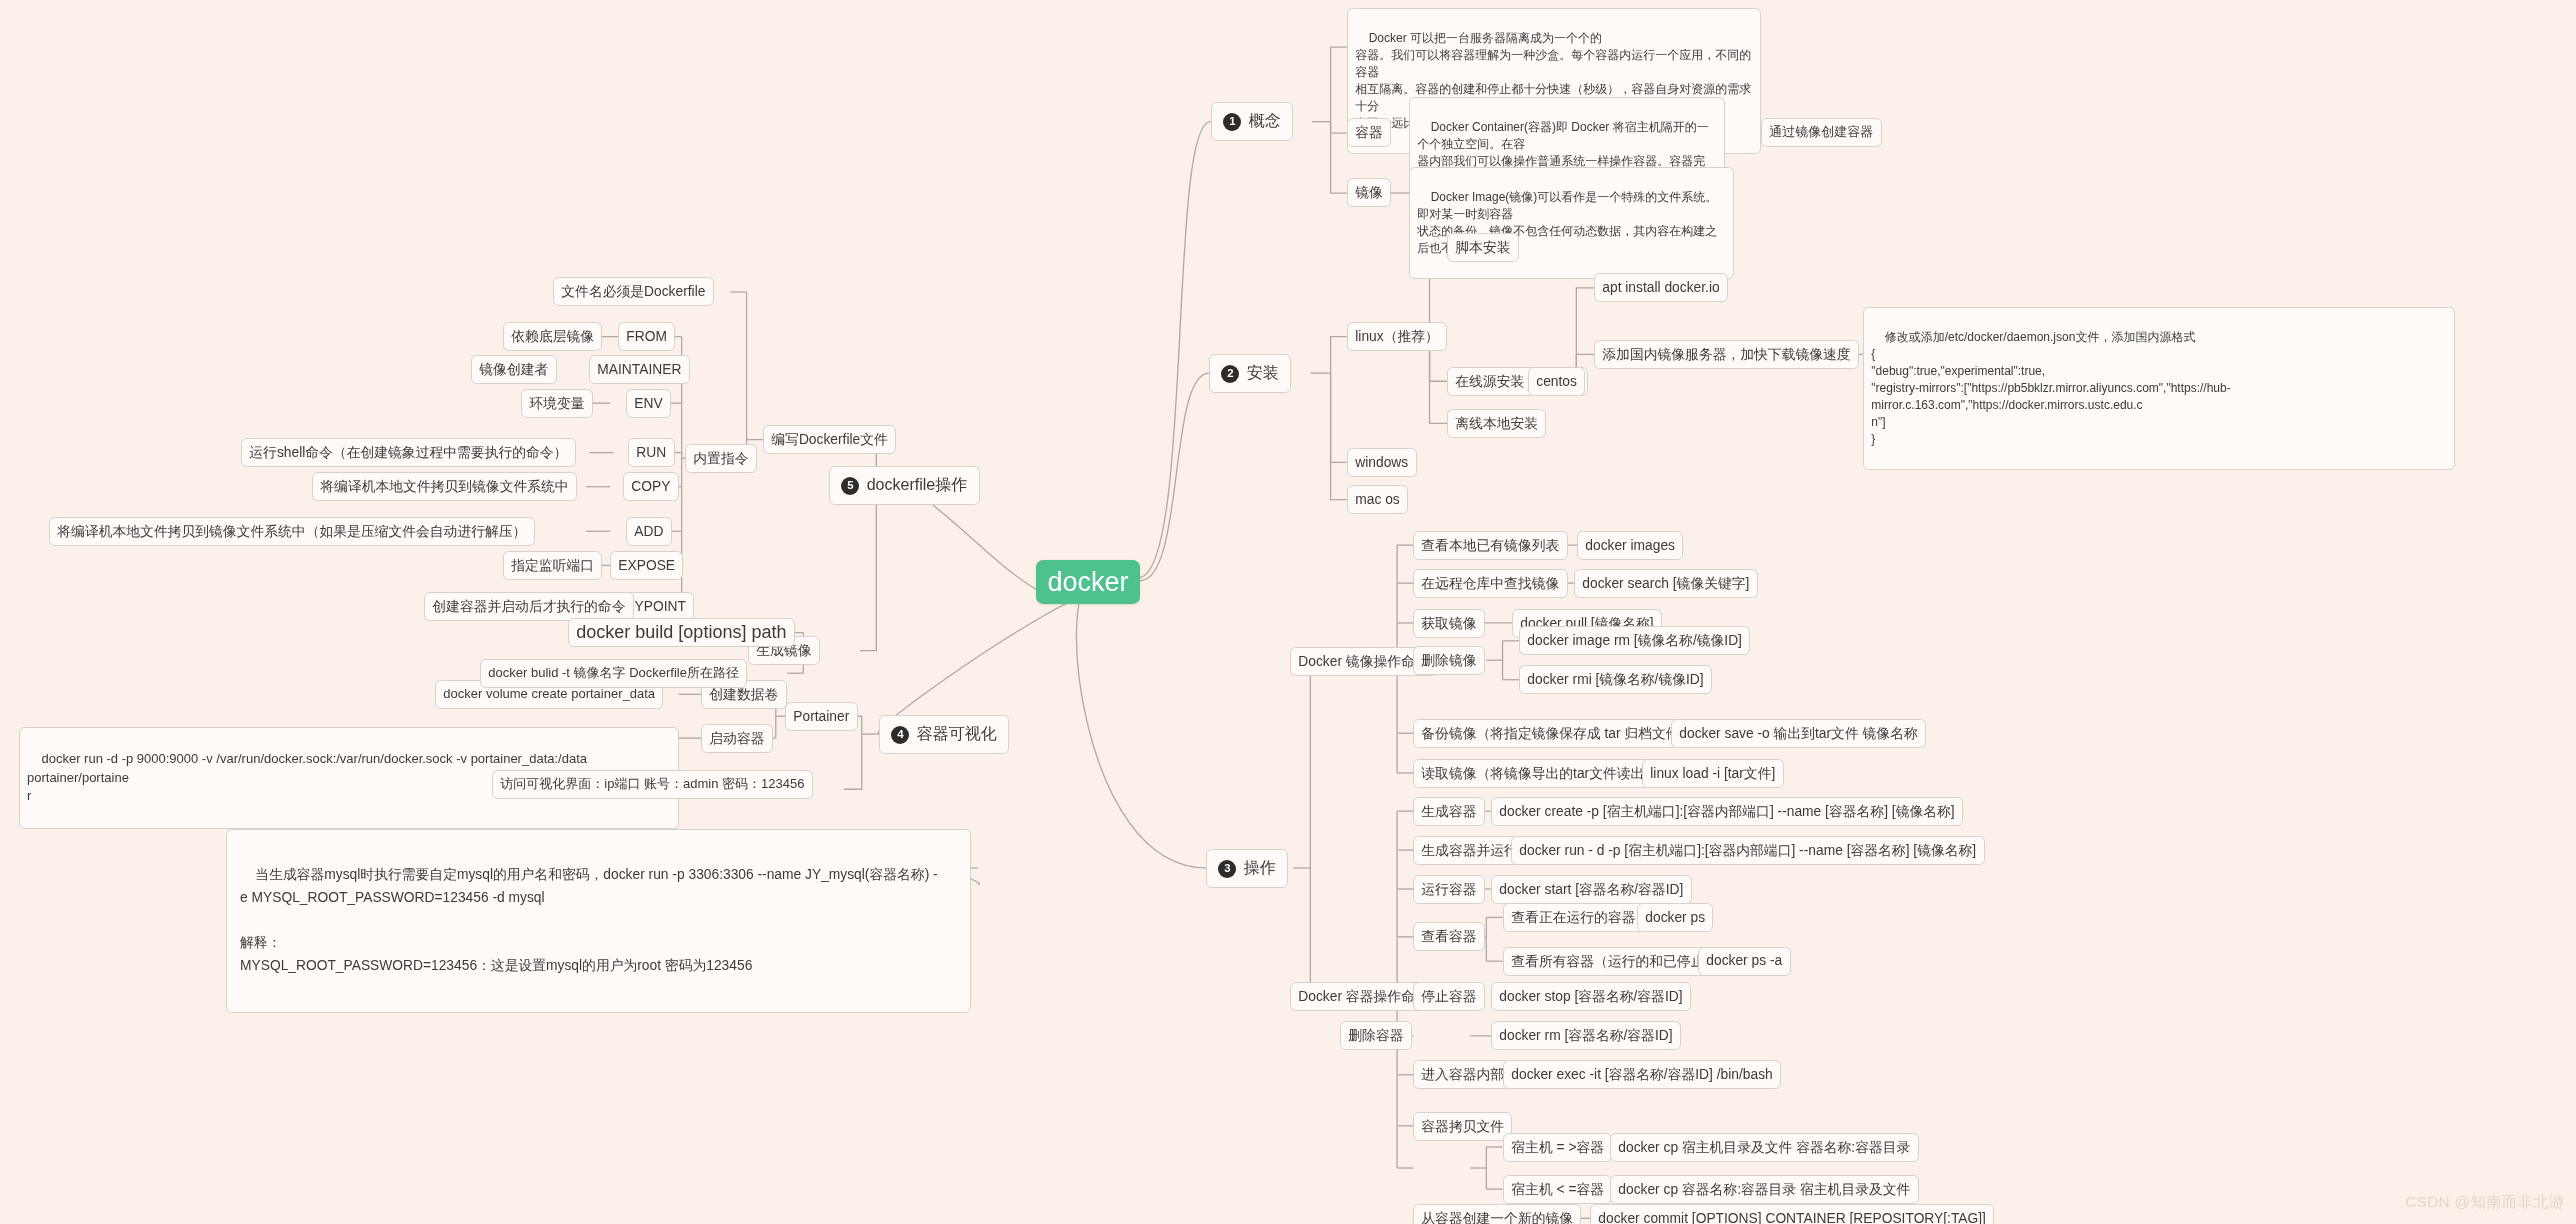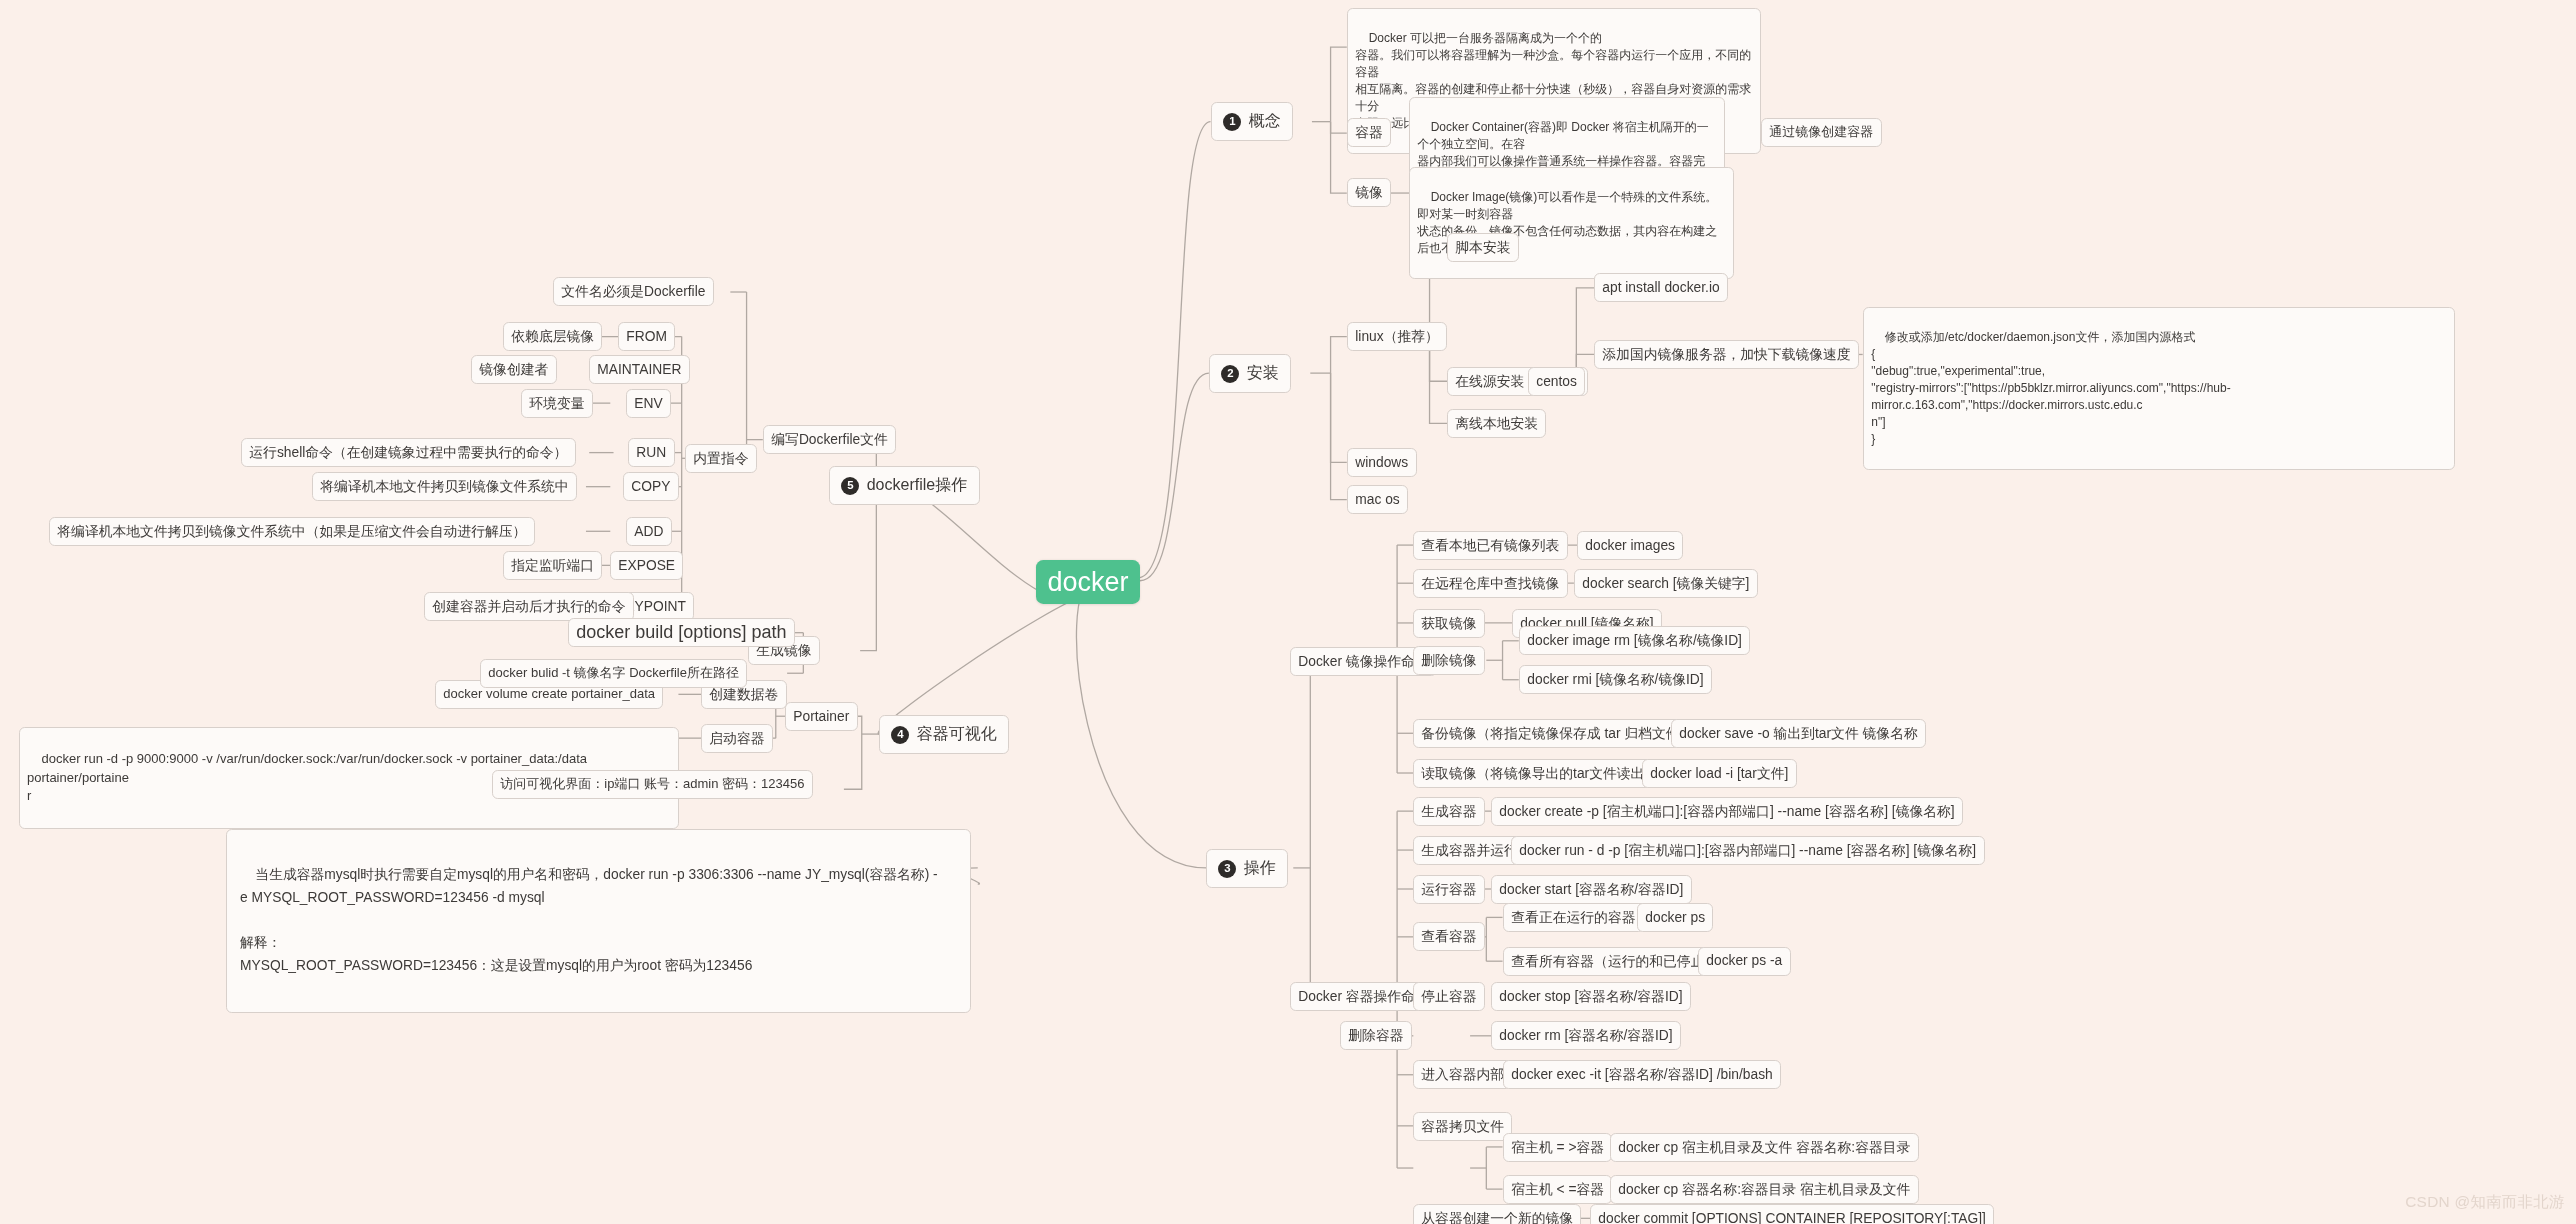--- a/index.html
+++ b/index.html
@@ -304,21 +304,21 @@
     <span>备份镜像（将指定镜像保存成 tar 归档文件）</span>
     </div>
   <div class="node" style="left:1671px;top:719px;height:29px;">
     <span>docker save -o 输出到tar文件 镜像名称</span>
     </div>
 
   <div class="node" style="left:1413px;top:759px;height:29px;">
     <span>读取镜像（将镜像导出的tar文件读出成image）</span>
     </div>
   <div class="node" style="left:1642px;top:759px;height:29px;">
-    <span>docker load -i [tar文件]</span>
+    <span>linux load -i [tar文件]</span>
     </div>
 
   <div class="node" style="left:1413px;top:797px;height:29px;">
     <span>生成容器</span>
     </div>
   <div class="node" style="left:1491px;top:797px;height:29px;">
     <span>docker create -p [宿主机端口]:[容器内部端口] --name [容器名称] [镜像名称]</span>
     </div>
 
   <div class="node" style="left:1413px;top:836px;height:29px;">

